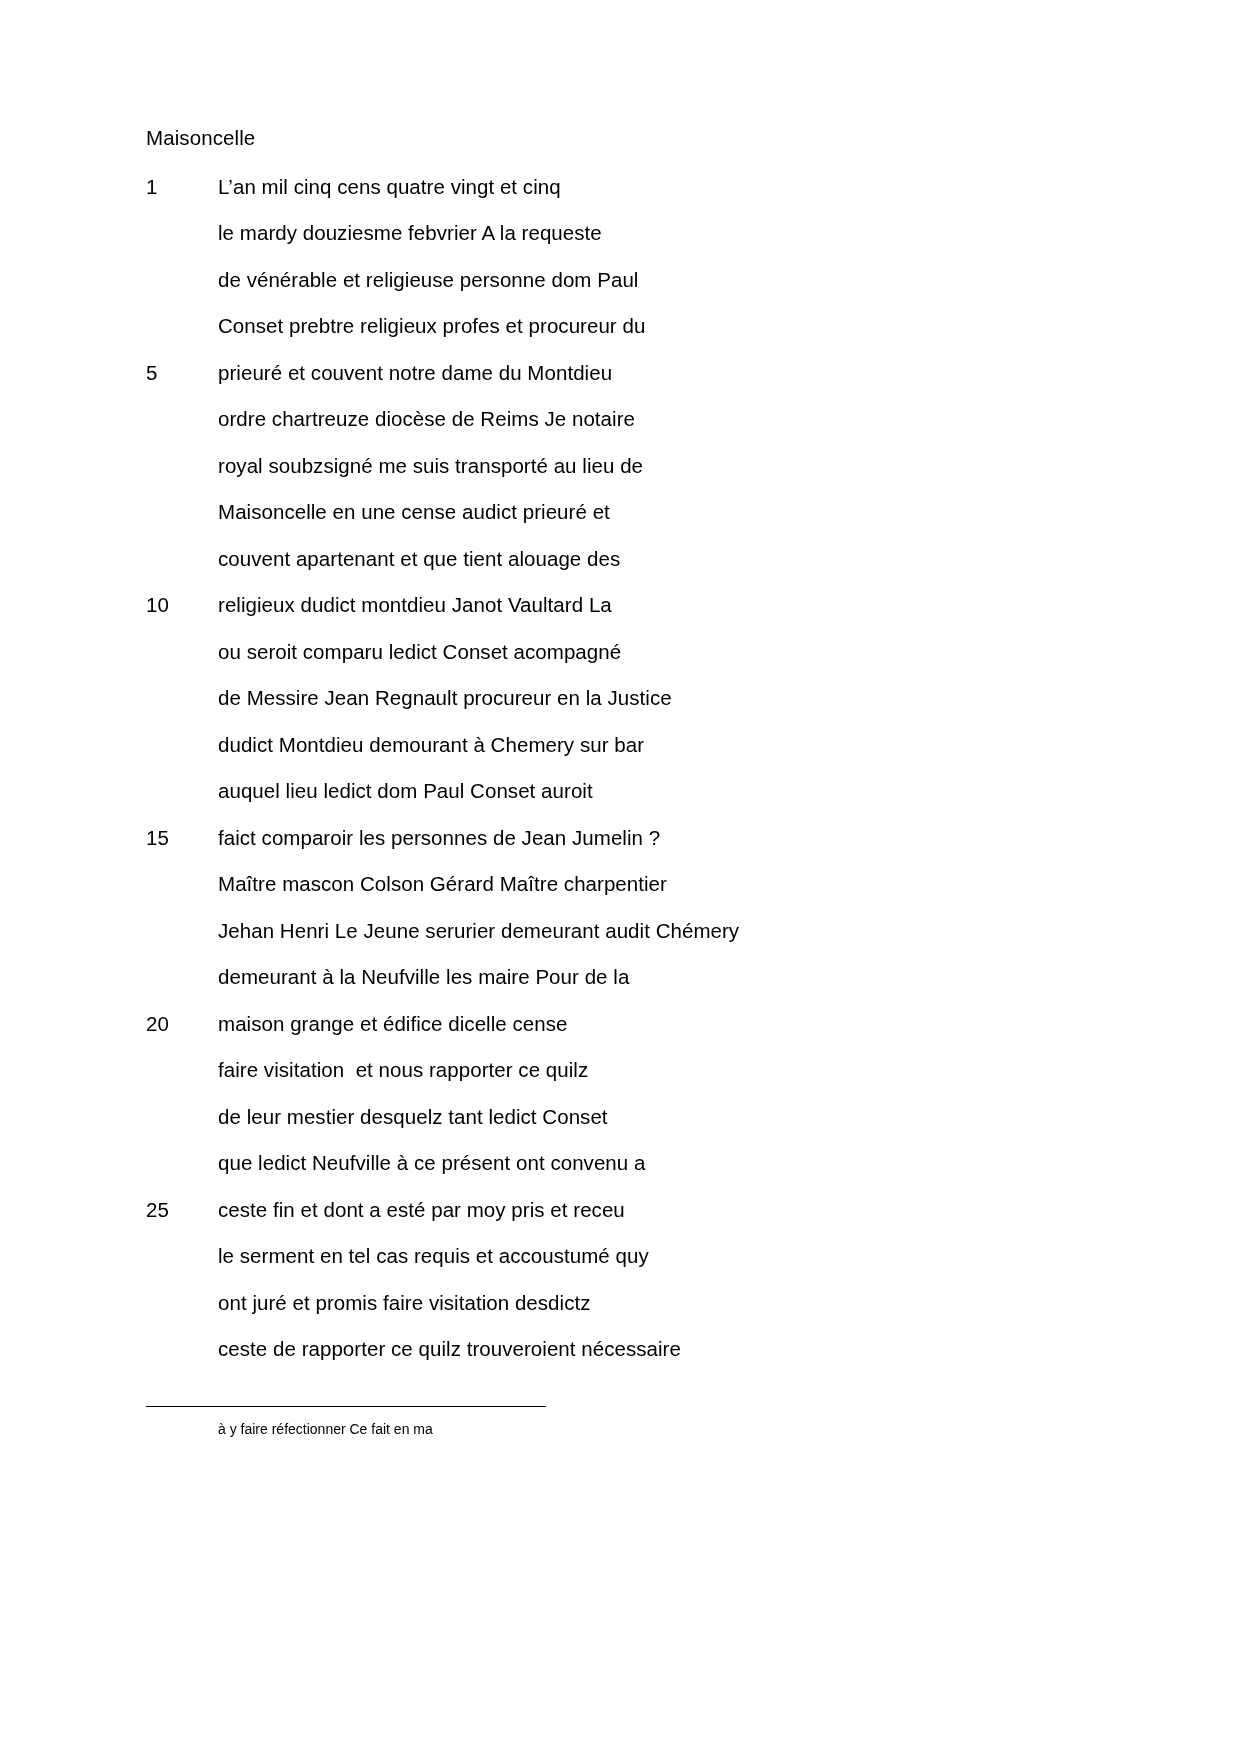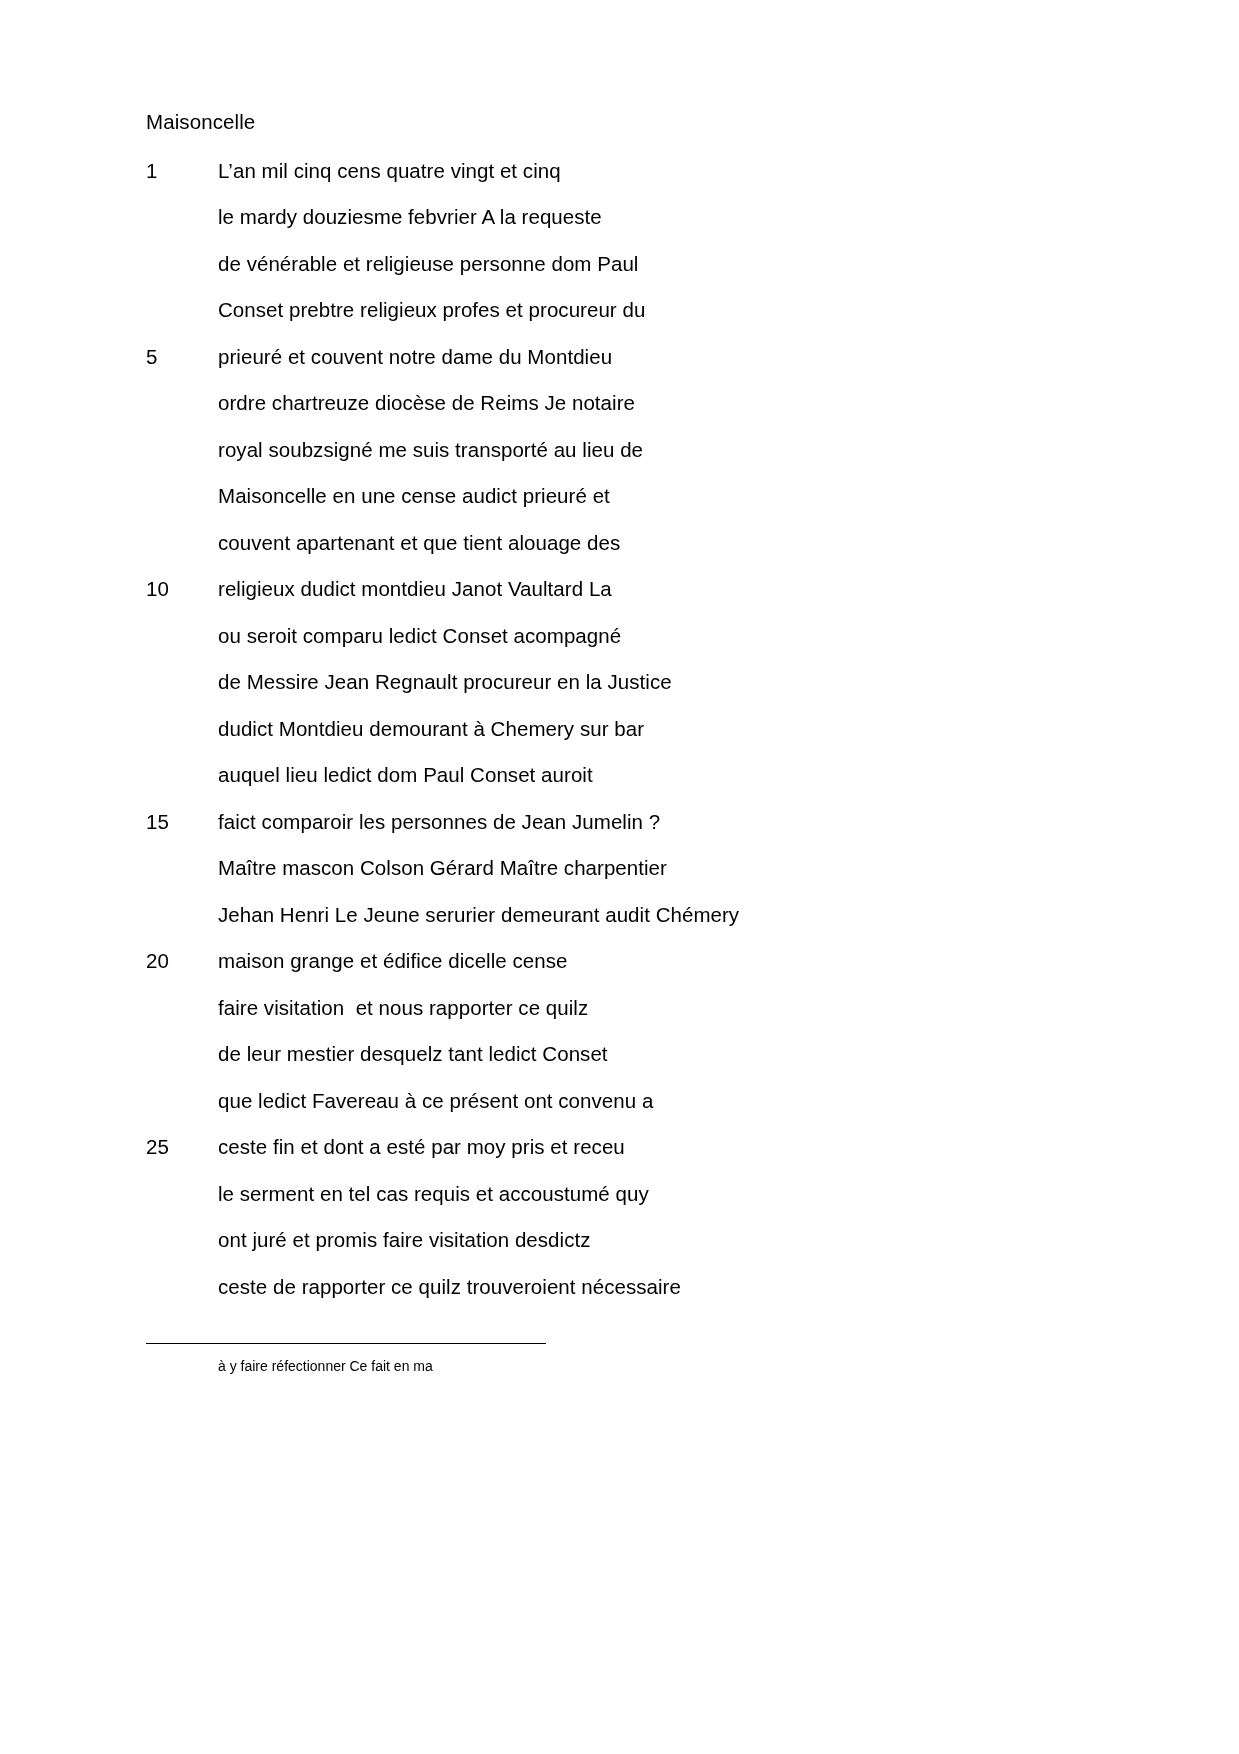--- a/index.html
+++ b/index.html
@@ -13,20 +13,21 @@
     font-family: "Liberation Sans", sans-serif;
     color: #000000;
     -webkit-font-smoothing: antialiased;
   }
   .page {
     position: relative;
     width: 1239px;
     height: 1361px;
     box-sizing: border-box;
     padding: 112px 140px 0 146px;
+    margin-top: 16px;
   }
   .doc-title {
     font-size: 20.5px;
     line-height: 1;
     margin: 0 0 26px 0;
     letter-spacing: 0.1px;
   }
   .lines {
     display: block;
   }
@@ -137,34 +138,38 @@
       </div>
       <div class="line">
         <span class="line-number"></span>
         <span class="line-text"><span>Maître mascon Colson Gérard M</span><span class="u">aîtr</span><span>e charpentier</span></span>
       </div>
       <div class="line">
         <span class="line-number"></span>
         <span class="line-text"><span>Jehan Henri Le Jeune serurier deme</span><span class="u">urant</span><span> audit Chémery</span></span>
       </div>
       <div class="line">
+        <span class="line-number"></span>
+        <span class="line-text"><span>deme</span><span class="u">urant </span><span>à la Neufville les maire Pour de la</span></span>
+      </div>
+      <div class="line">
         <span class="line-number">20</span>
         <span class="line-text"><span>maison grange et édifice dicelle cense</span></span>
       </div>
       <div class="line">
         <span class="line-number"></span>
         <span class="line-text"><span>faire visita</span><span class="u">ti</span><span>on  et nous rapporter ce quilz</span></span>
       </div>
       <div class="line">
         <span class="line-number"></span>
         <span class="line-text"><span>de leur mestier desquelz tant ledict Conset</span></span>
       </div>
       <div class="line">
         <span class="line-number"></span>
-        <span class="line-text"><span>que ledict Favereau à ce pr</span><span class="u">ése</span><span>nt ont convenu a</span></span>
+        <span class="line-text"><span>que ledict Neufville à ce pr</span><span class="u">ése</span><span>nt ont convenu a</span></span>
       </div>
       <div class="line">
         <span class="line-number">25</span>
         <span class="line-text"><span>ceste fin et dont a esté par moy pris et receu</span></span>
       </div>
       <div class="line">
         <span class="line-number"></span>
         <span class="line-text"><span>le serment en tel cas requis et accoustumé quy</span></span>
       </div>
       <div class="line">

